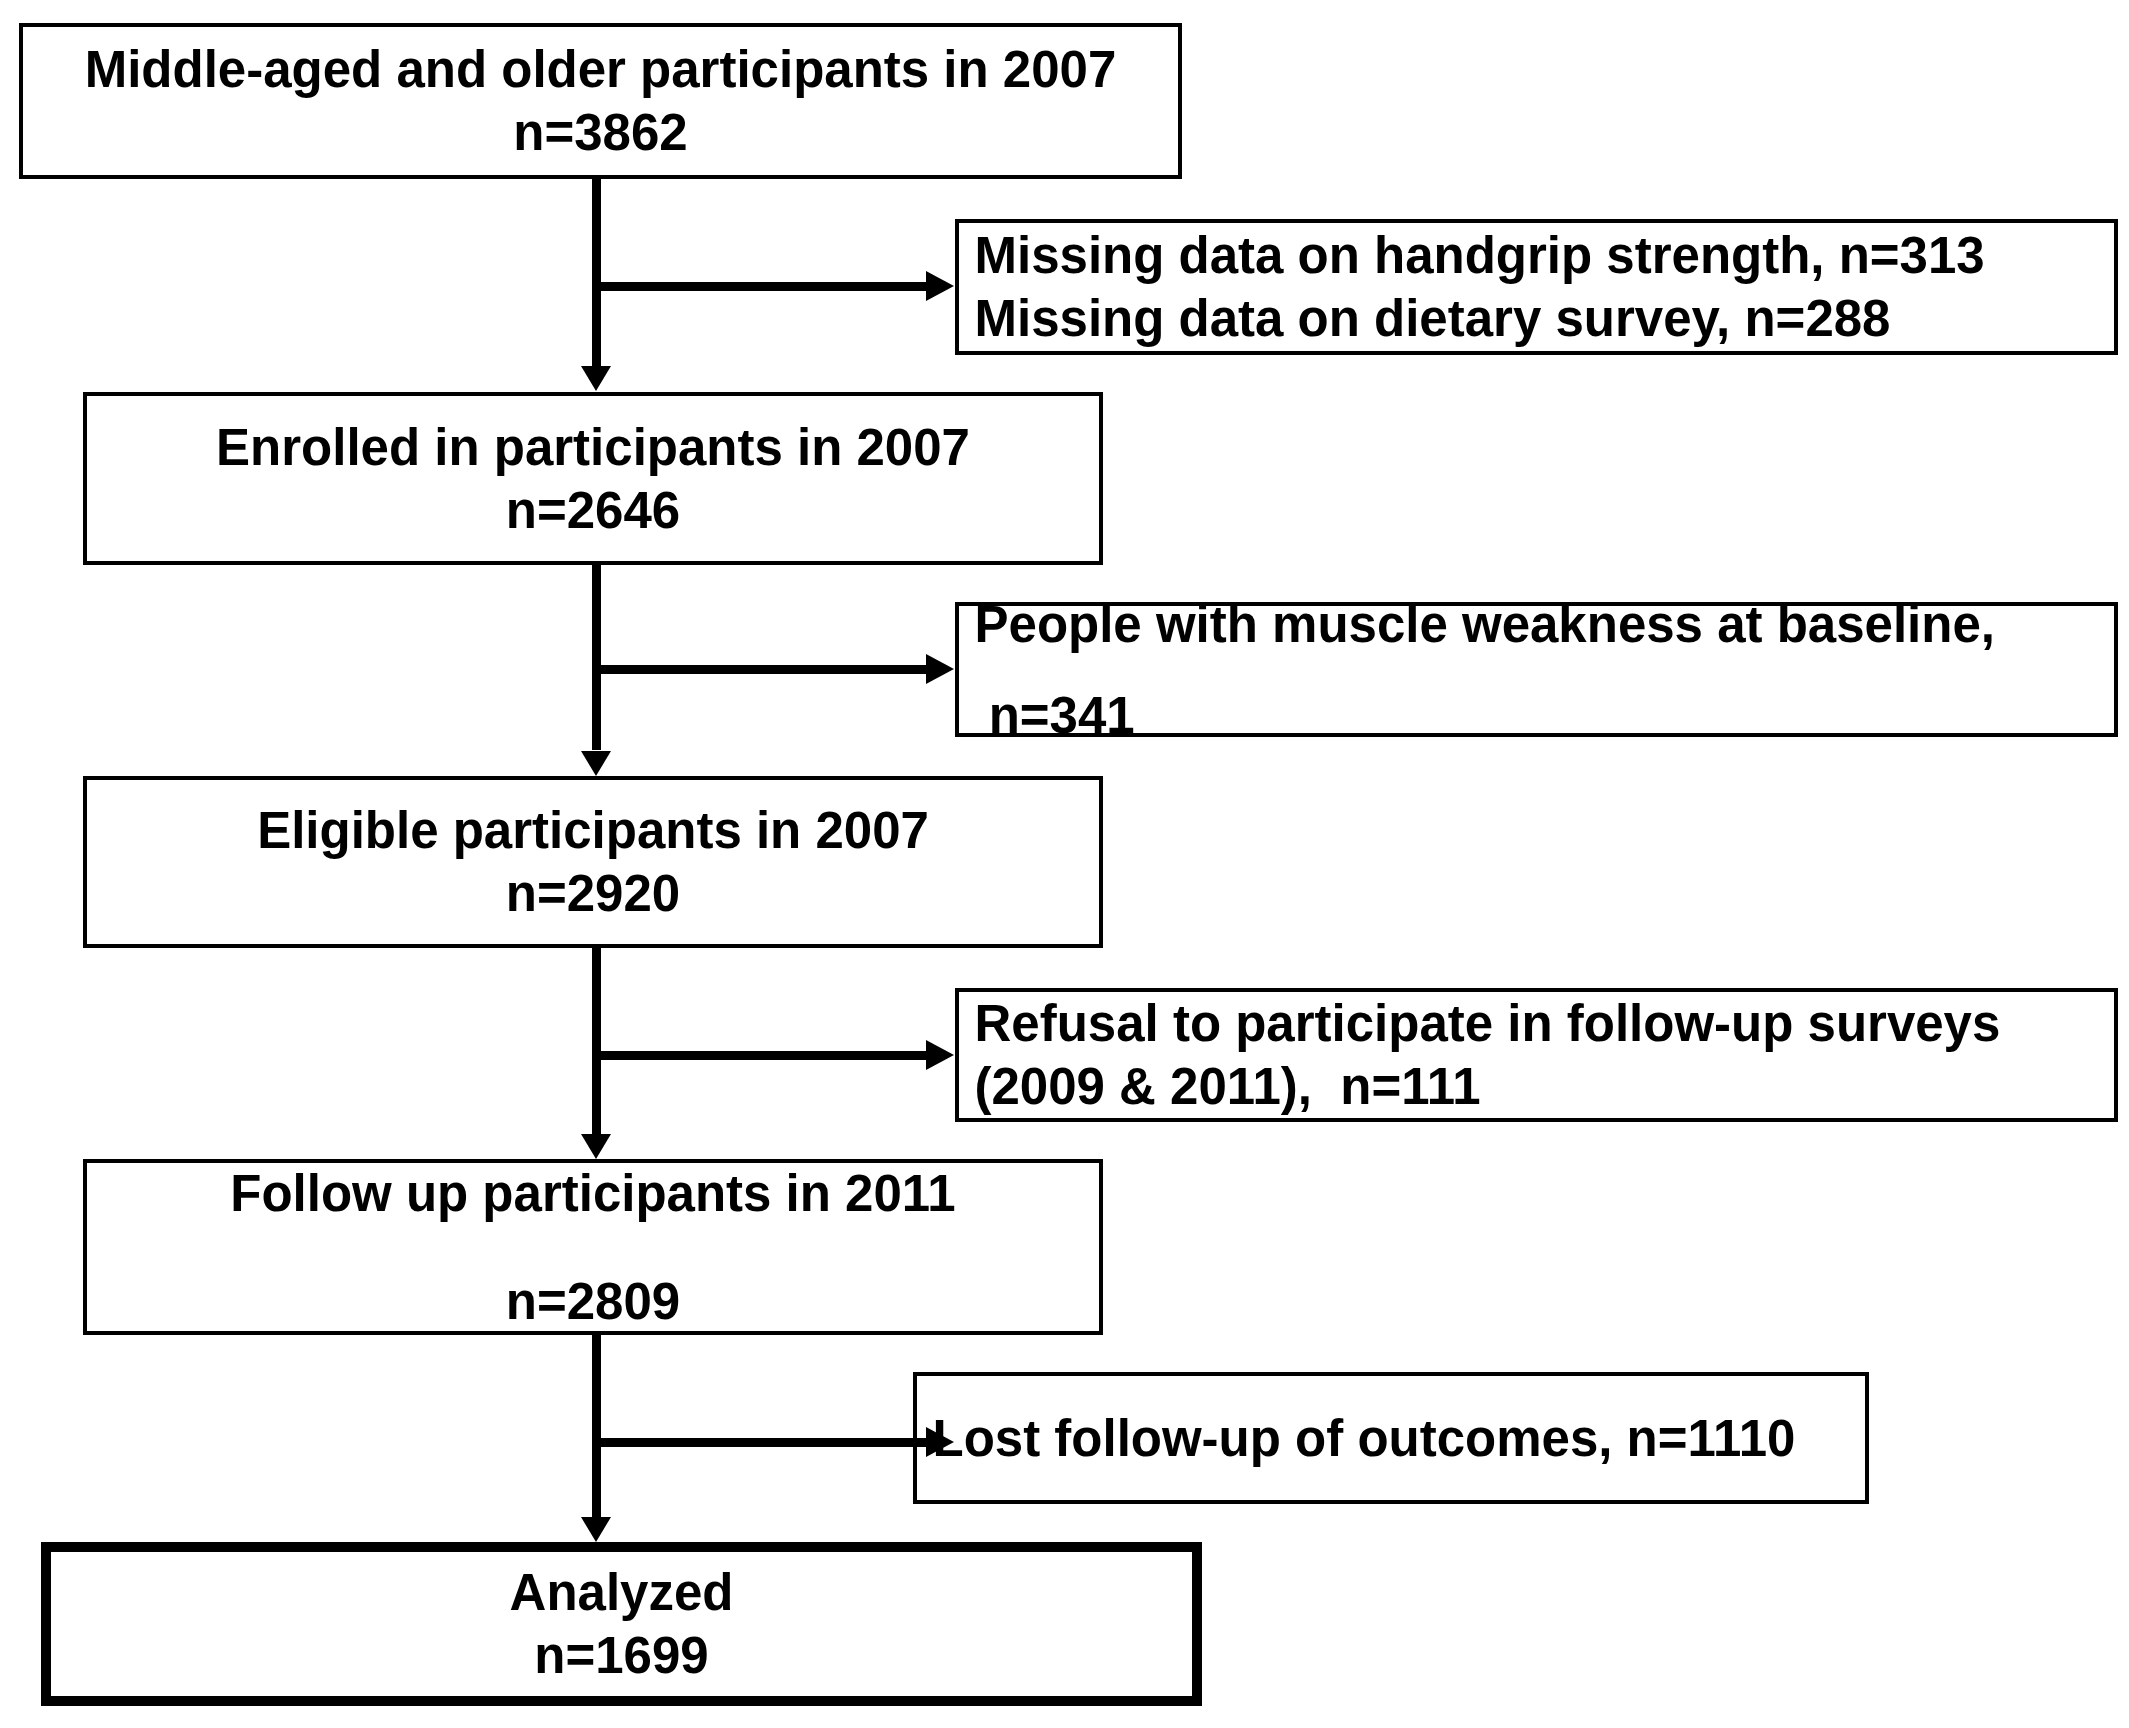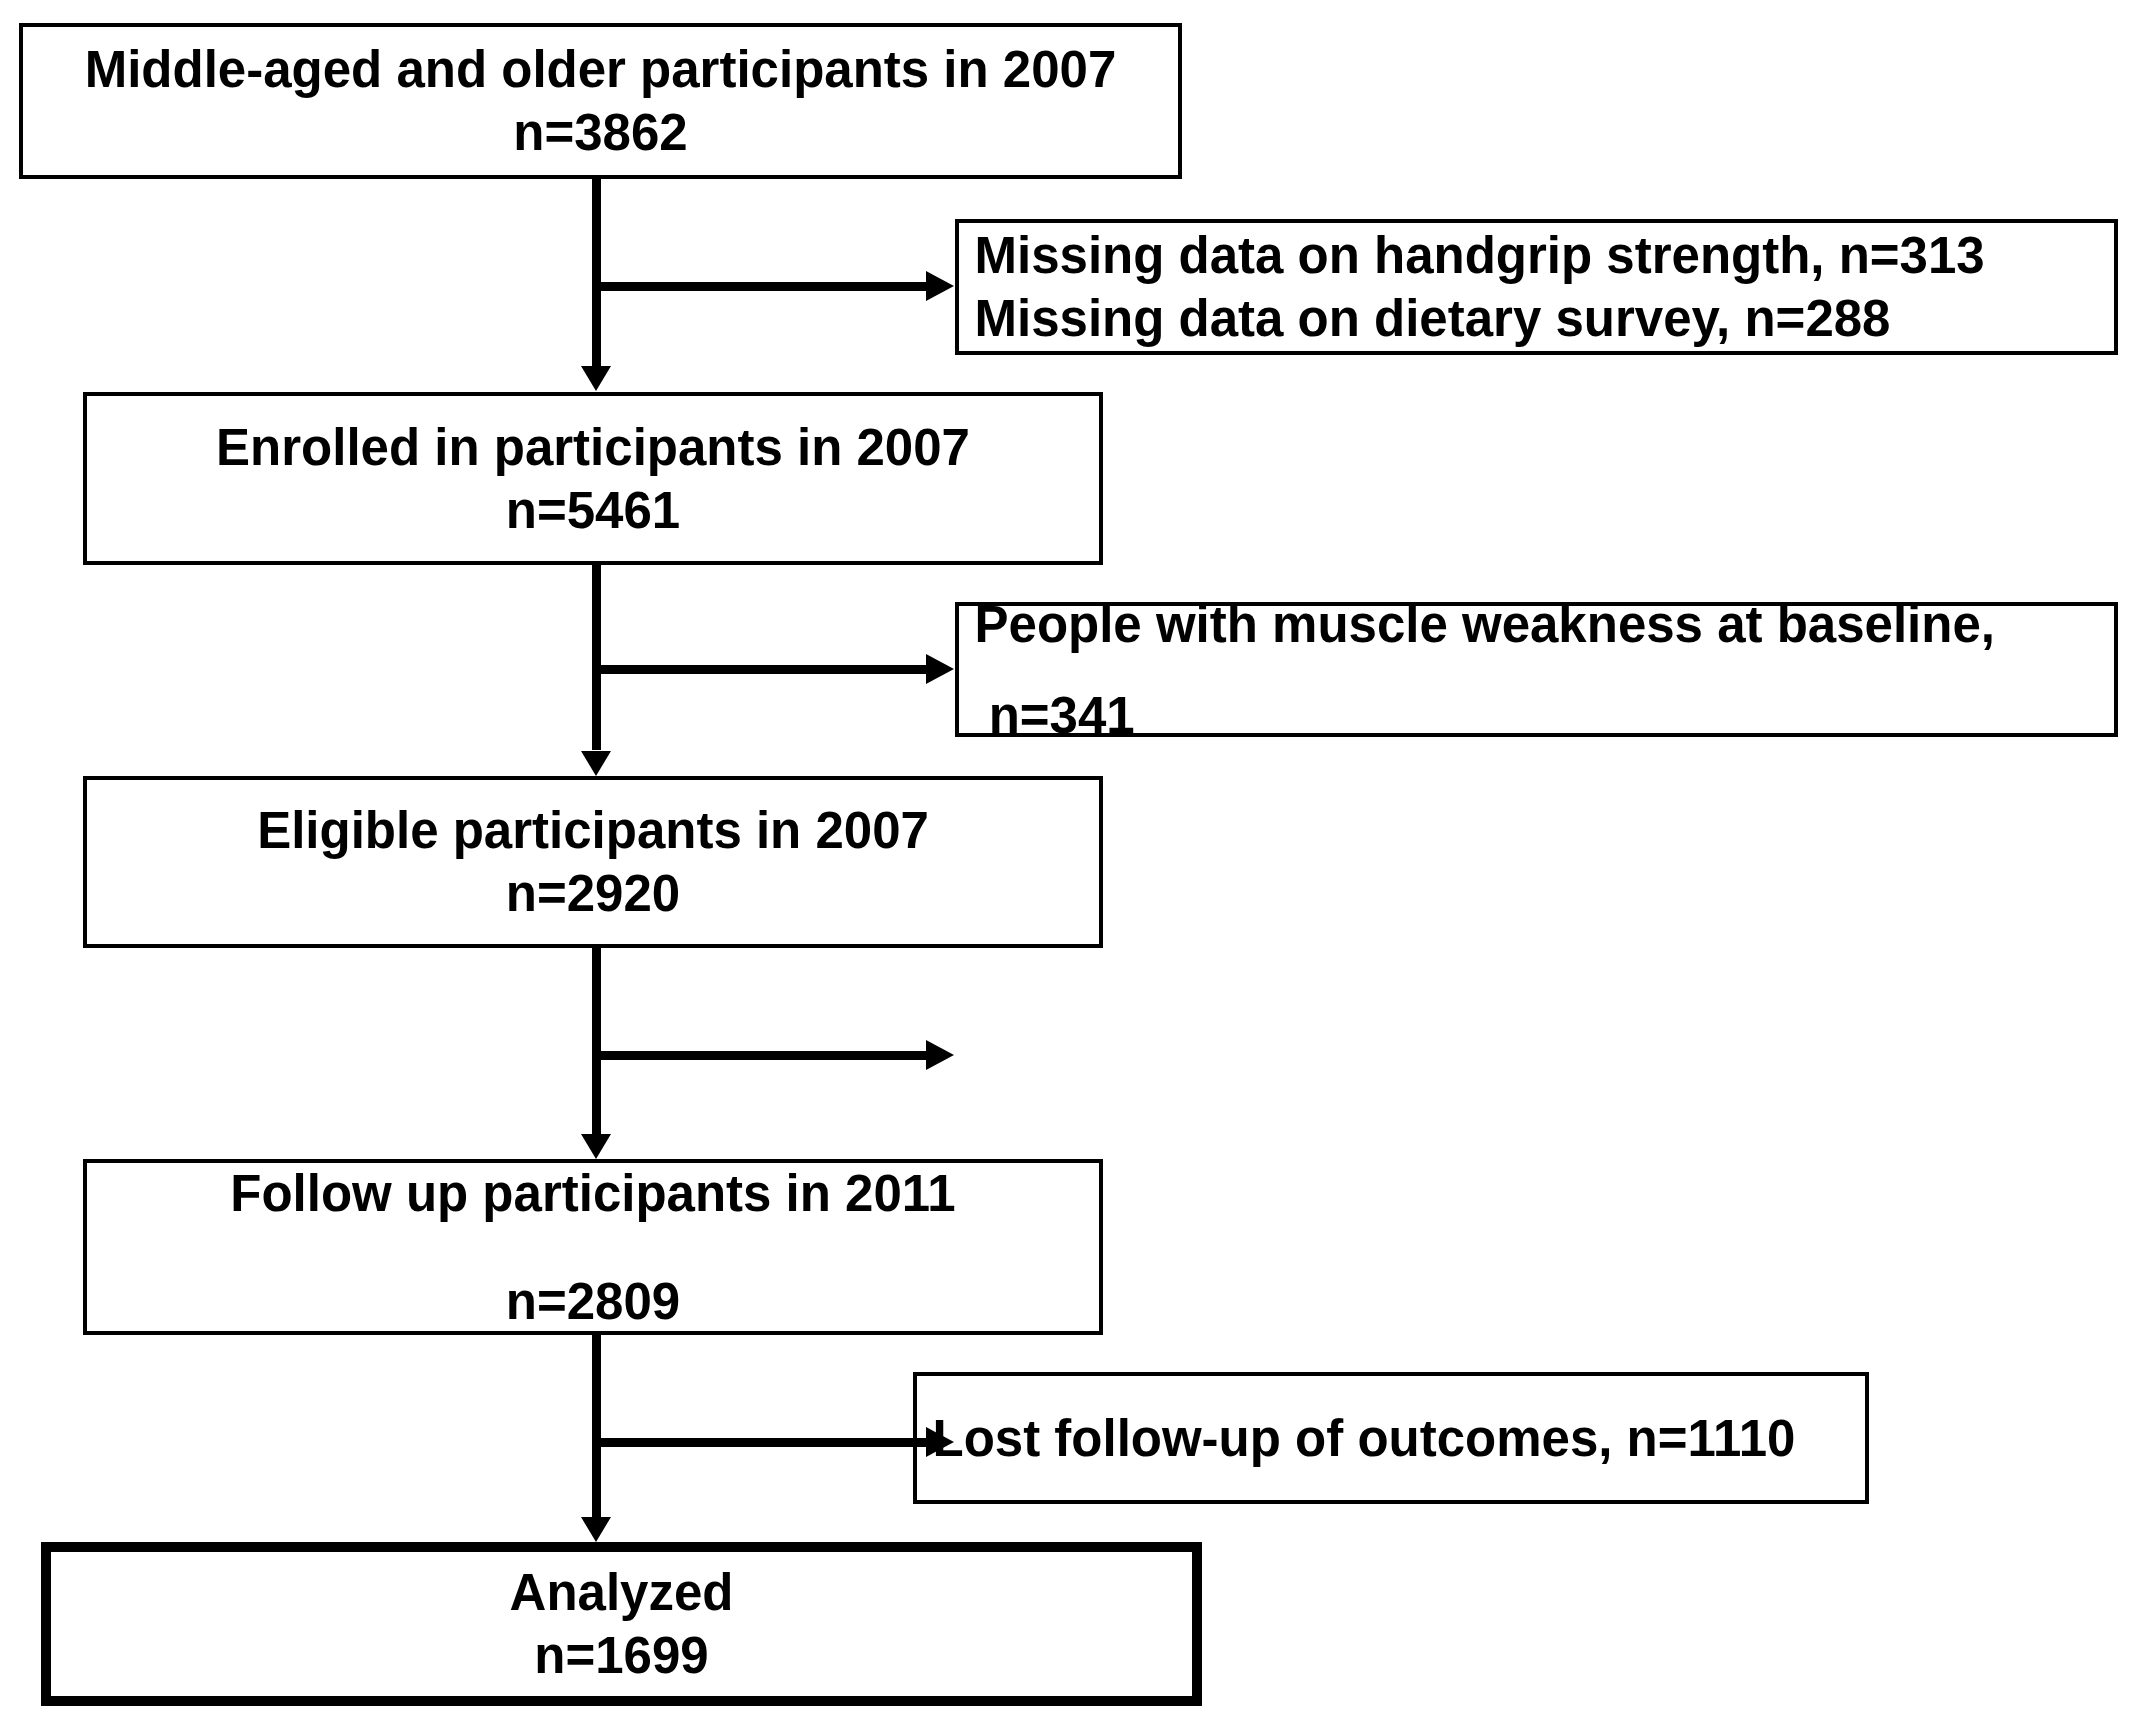--- a/index.html
+++ b/index.html
@@ -110,21 +110,21 @@
 
 <div class="stage">
 
   <div class="box center b1">
     <span>Middle-aged and older participants in 2007</span>
     <span>n=3862</span>
   </div>
 
   <div class="box center b2">
     <span>Enrolled in participants in 2007</span>
-    <span>n=5461</span>
+    <span>n=2646</span>
   </div>
 
   <div class="box center b3">
     <span>Eligible participants in 2007</span>
     <span>n=2920</span>
   </div>
 
   <div class="box center b4">
     <span>Follow up participants in 2011</span>
     <span>n=2809</span>
@@ -138,20 +138,24 @@
   <div class="box left s1">
     <span>Missing data on handgrip strength, n=313</span>
     <span>Missing data on dietary survey, n=288</span>
   </div>
 
   <div class="box left s2">
     <span>People with muscle weakness at baseline,</span>
     <span> n=341</span>
   </div>
 
+  <div class="box left s3">
+    <span>Refusal to participate in follow-up surveys</span>
+    <span>(2009 &amp; 2011),  n=111</span>
+  </div>
 
   <div class="box left s4">
     <span>Lost follow-up of outcomes, n=1110</span>
   </div>
 
   <div class="vshaft v1"></div>
   <div class="head-down hd1"></div>
 
   <div class="vshaft v2"></div>
   <div class="head-down hd2"></div>

